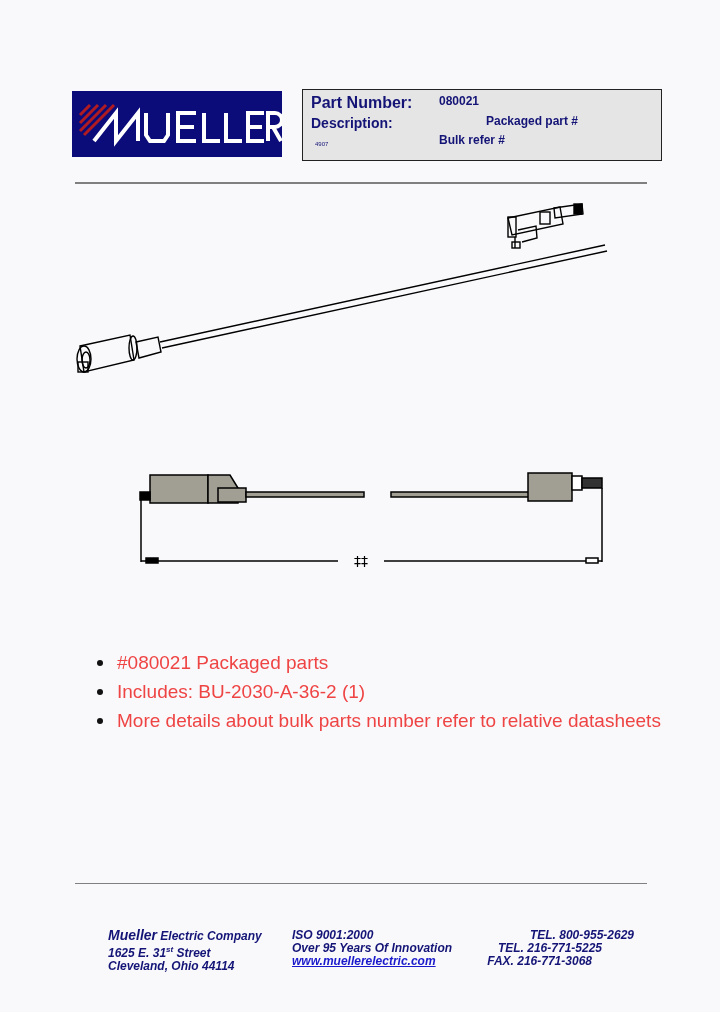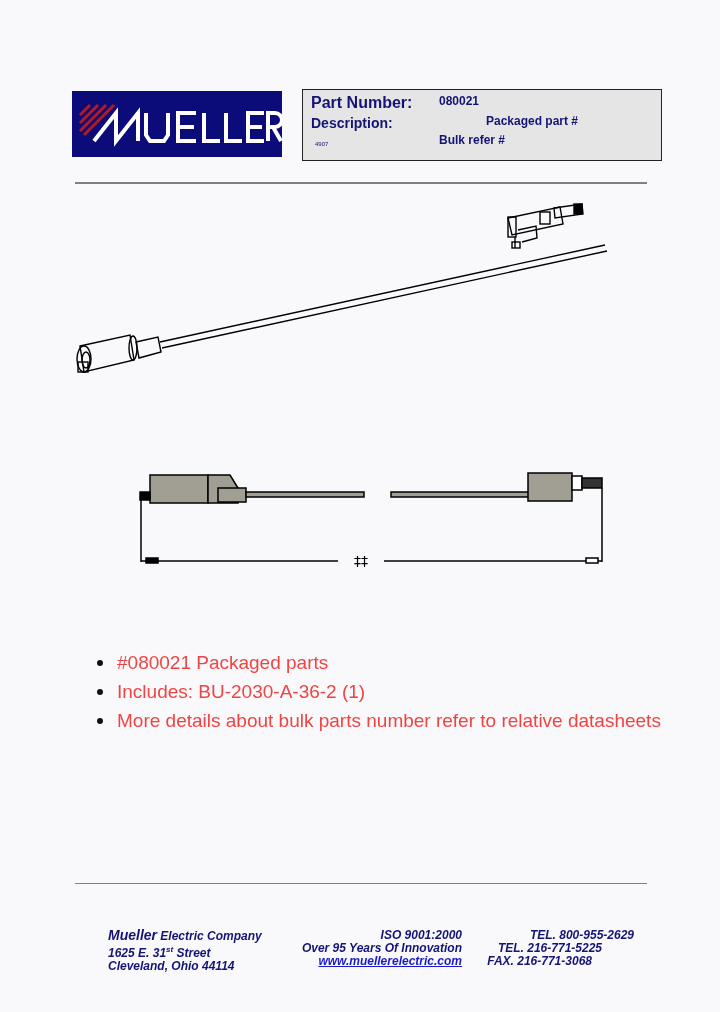--- a/index.html
+++ b/index.html
@@ -126,21 +126,21 @@
 </ul>
 
 <div class="abs rule-bottom"></div>
 
 <div class="abs footer f-col1">
   <div class="f-line"><span class="brand">Mueller</span><span> Electric Company</span></div>
   <div class="f-line"><span>1625 E. 31</span><sup style="font-size:8px">st</sup><span> Street</span></div>
   <div class="f-line">Cleveland, Ohio  44114</div>
 </div>
 
-<div class="abs footer f-col2" style="text-align:right;width:170px">
+<div class="abs footer f-col2" style="text-align:left;width:170px">
   <div class="f-line">ISO 9001:2000</div>
   <div class="f-line">Over 95 Years Of Innovation</div>
   <div class="f-line"><a>www.muellerelectric.com</a></div>
 </div>
 
 <div class="abs footer f-col3" style="text-align:right;width:150px">
   <div class="f-line">TEL.  800-955-2629</div>
   <div class="f-line" style="padding-right:32px">TEL. 216-771-5225</div>
   <div class="f-line" style="padding-right:42px">FAX. 216-771-3068</div>
 </div>

